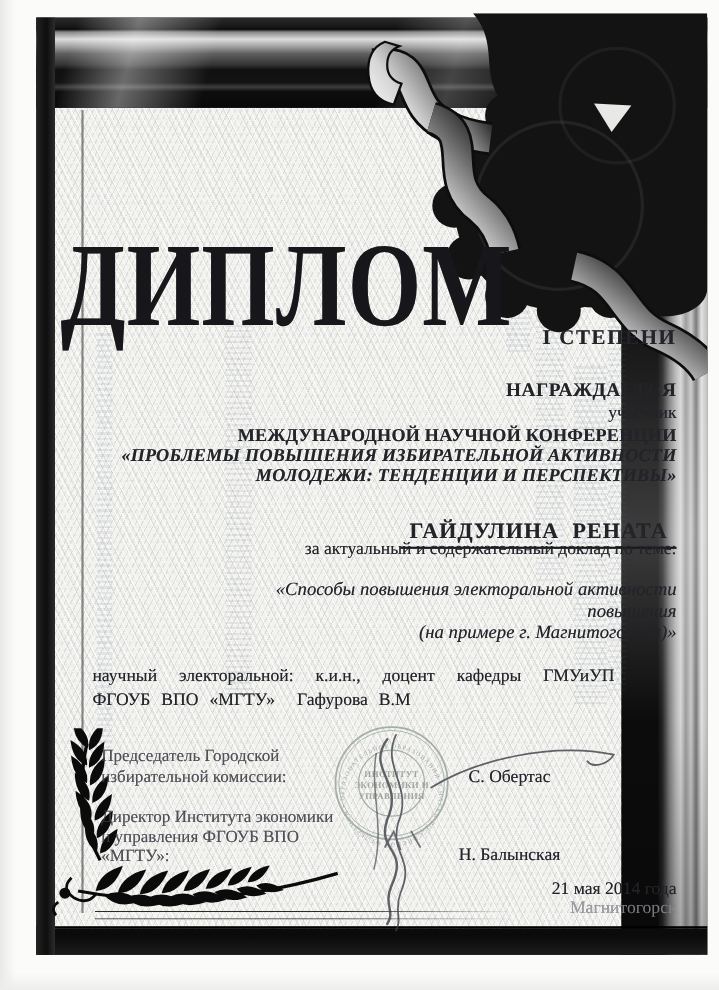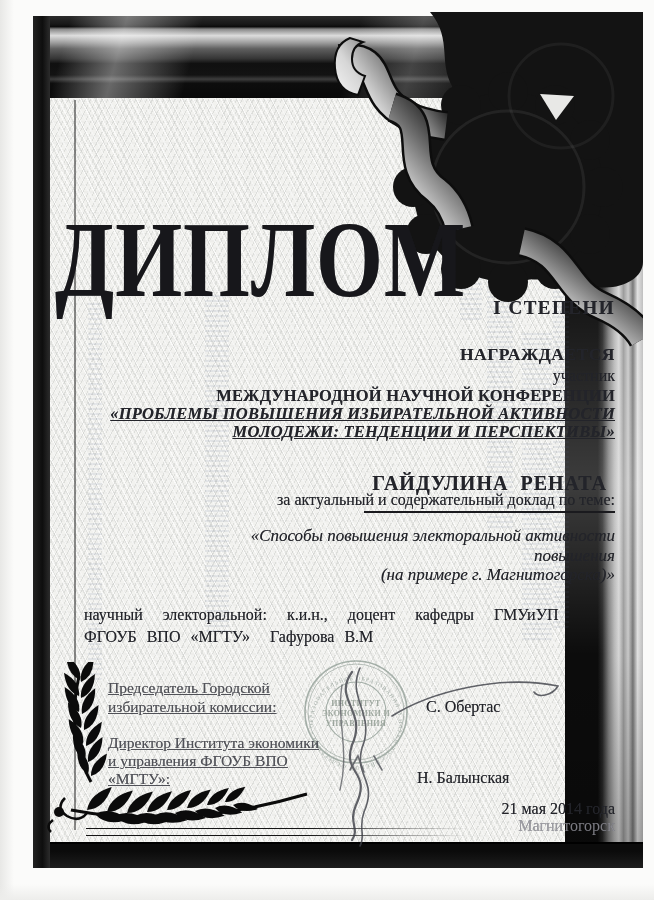--- a/index.html
+++ b/index.html
@@ -49,27 +49,27 @@
 
   
   .txt{position:absolute;color:#23242a;text-shadow:0 0 .5px rgba(35,36,42,.55);}
   .cblock{left:60px;width:555px;text-align:right;}
   .title{left:55px;top:196px;width:395px;text-align:center;font-size:86px;font-weight:bold;
     letter-spacing:1px;transform:scaleY(1.26);transform-origin:50% 0;color:#17171b;}
   .degree{top:297px;font-size:19px;font-weight:bold;letter-spacing:1.5px;}
   .awarded{top:344px;font-size:17.5px;font-weight:bold;letter-spacing:.5px;}
   .participant{top:367px;font-size:16px;}
   .confhead{top:386px;font-size:16.5px;font-weight:bold;letter-spacing:.2px;}
-  .confit{font-size:16.5px;font-weight:bold;font-style:italic;letter-spacing:.2px;text-decoration:underline;}
+  .confit{font-size:16.5px;font-weight:bold;font-style:italic;letter-spacing:.2px;}
   .name{top:449px;font-size:20px;font-weight:bold;letter-spacing:1px;white-space:pre;}
-  .name span{display:inline-block;border-bottom:2px solid #1a1a1e;padding:0 8px 16px;}
+  .name span{display:inline-block;border-bottom:2px solid #1a1a1e;padding:0 8px 2px;}
   .reason{top:491px;font-size:16px;}
   .topic{font-size:17px;font-weight:normal;font-style:italic;}
   .sup{left:84px;width:482px;font-size:16px;white-space:pre;word-spacing:6px;}
-  .role{left:108px;font-size:15.5px;color:#3b3c44;opacity:.88;text-decoration:underline;}
+  .role{left:92px;font-size:15.5px;color:#3b3c44;opacity:.88;}
   .signname{font-size:16px;}
   .date{top:800px;font-size:16px;}
   .city{top:817px;font-size:16px;color:#8e8e96;opacity:.85;}
 
   svg{position:absolute;}
   .stampwrap{opacity:.8;}
 </style>
 </head>
 <body>
 

